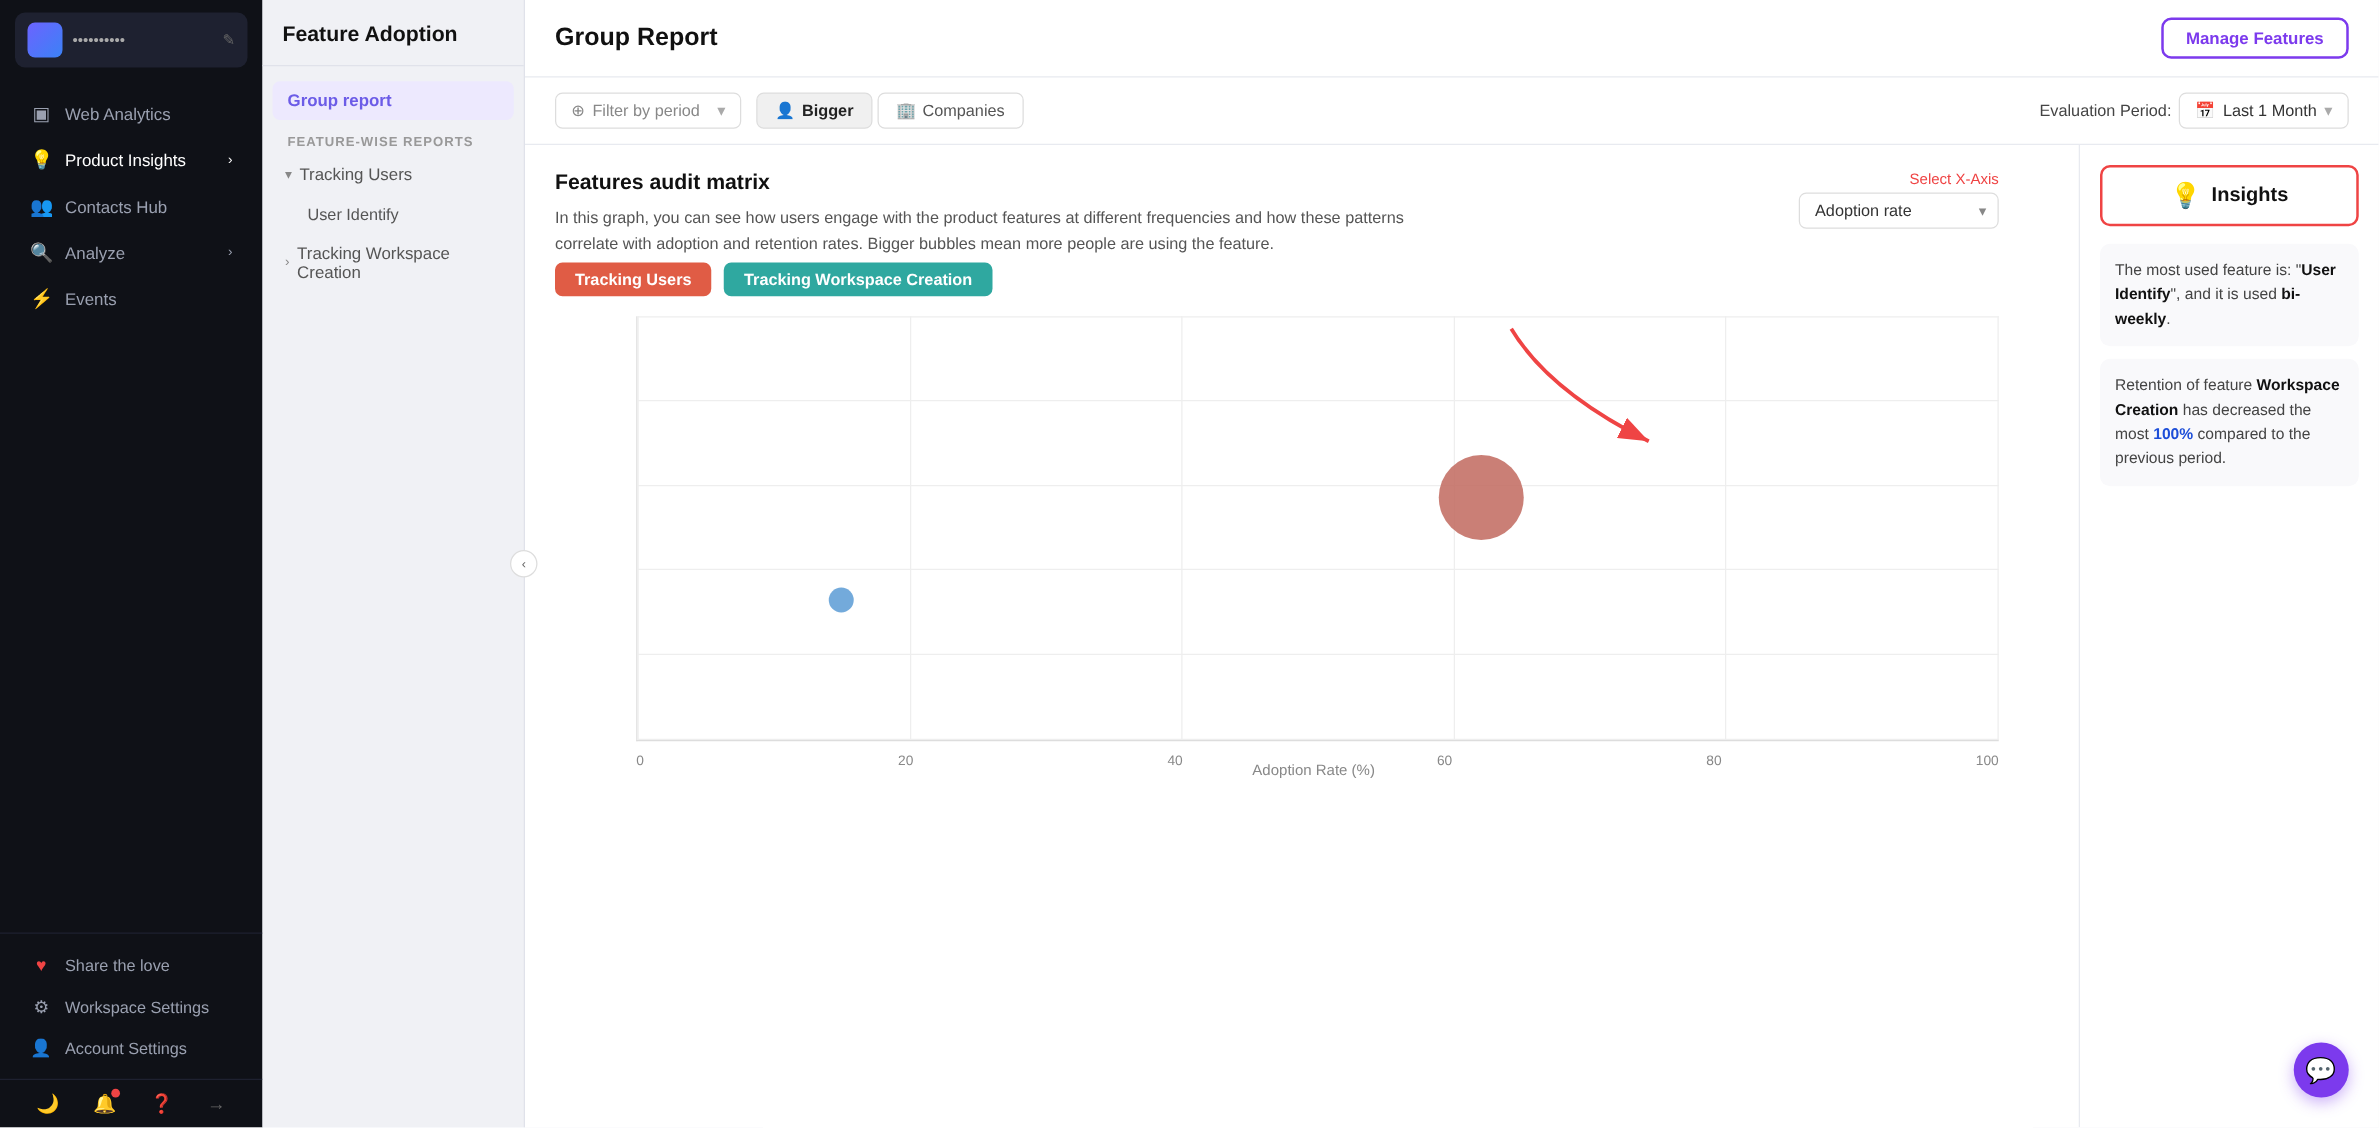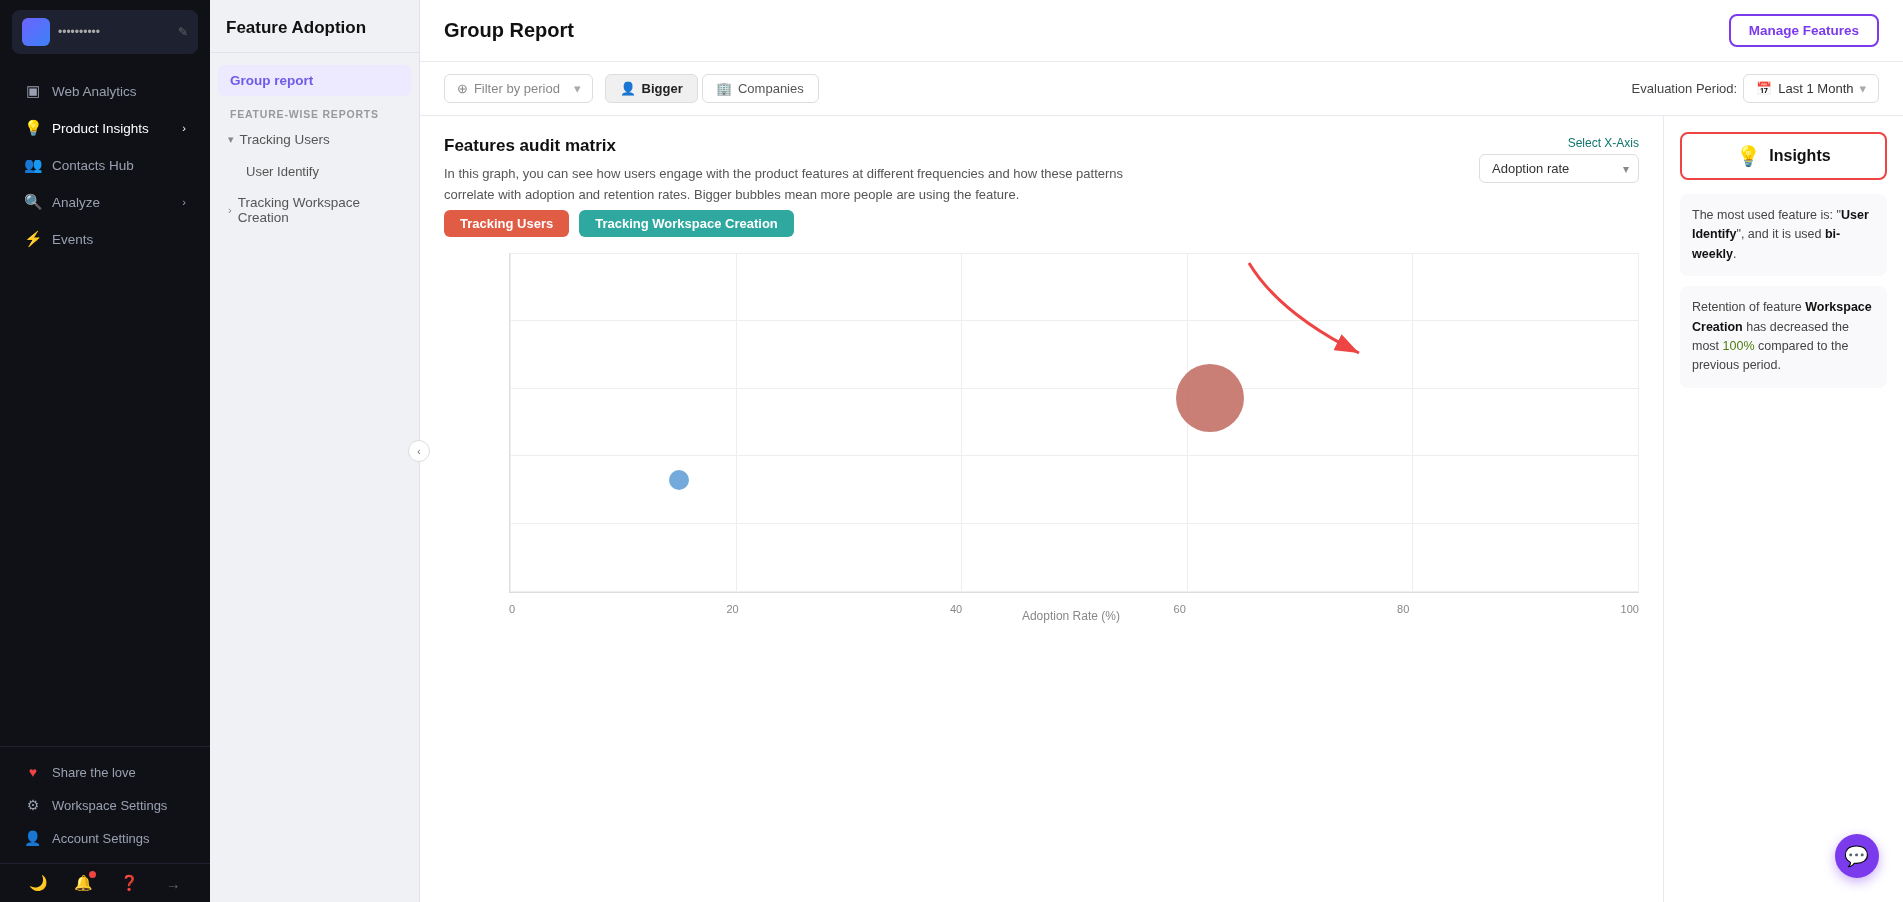--- a/index.html
+++ b/index.html
@@ -280,20 +280,21 @@
       background: #fff;
       font-size: 13px;
       color: #333;
     }
 
     
     .content-area {
       flex: 1;
       display: flex;
       overflow: hidden;
+      gap: 40px;
     }
     .chart-section {
       flex: 1;
       padding: 20px 24px;
       overflow-y: auto;
     }
     .section-title {
       font-size: 17px;
       font-weight: 700;
       color: #111;
@@ -301,21 +302,21 @@
     }
     .section-desc {
       font-size: 13px;
       color: #555;
       line-height: 1.6;
       margin-bottom: 4px;
       max-width: 700px;
     }
     .x-axis-label {
       font-size: 12px;
-      color: #0f766e;
+      color: #ef4444;
       margin-bottom: 4px;
     }
     .x-axis-select {
       border: 1px solid #ddd;
       border-radius: 6px;
       padding: 6px 30px 6px 12px;
       font-size: 13px;
       color: #333;
       background: #fff;
       appearance: none;
@@ -448,21 +449,21 @@
     .insight-card {
       background: #f9f9fb;
       border-radius: 8px;
       padding: 12px;
       margin-bottom: 10px;
       font-size: 12.5px;
       color: #444;
       line-height: 1.55;
     }
     .insight-card b { color: #111; }
-    .insight-card .highlight-red { color: #4d7c0f; font-weight: 400; }
+    .insight-card .highlight-red { color: #1d4ed8; font-weight: 700; }
 
     
     .chat-bubble {
       position: fixed;
       bottom: 24px;
       right: 24px;
       width: 44px;
       height: 44px;
       background: #7c3aed;
       border-radius: 50%;

